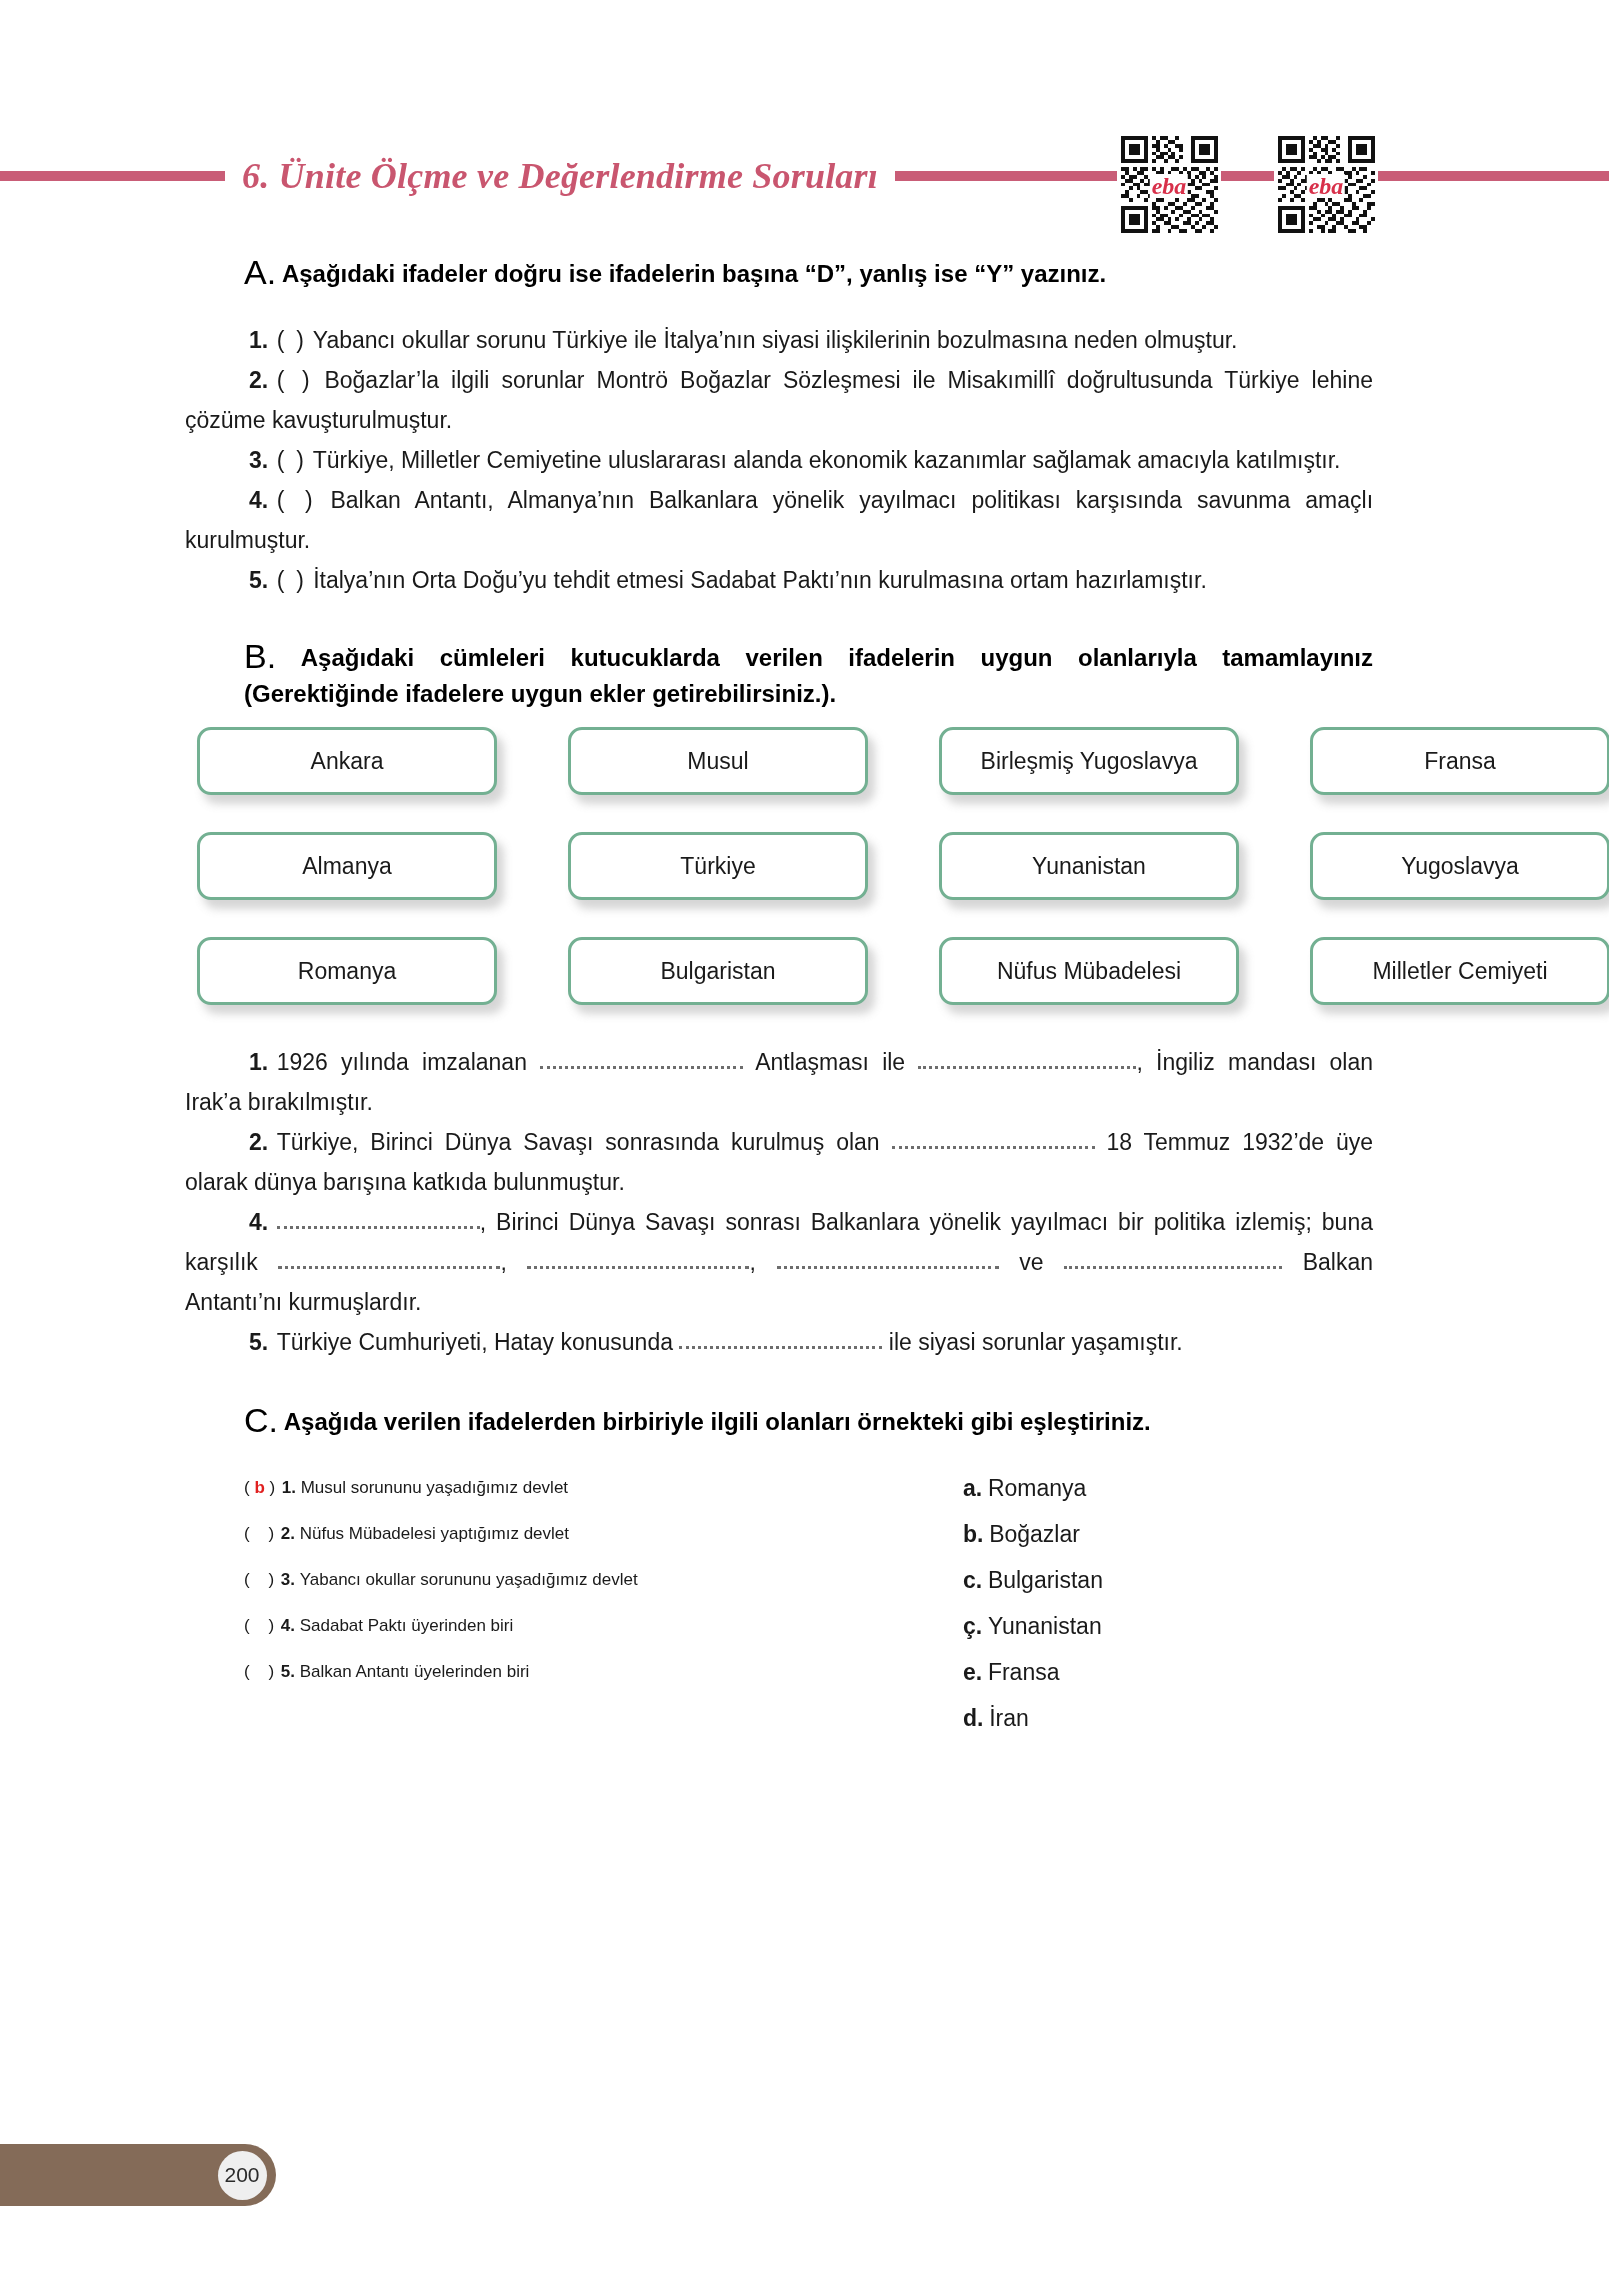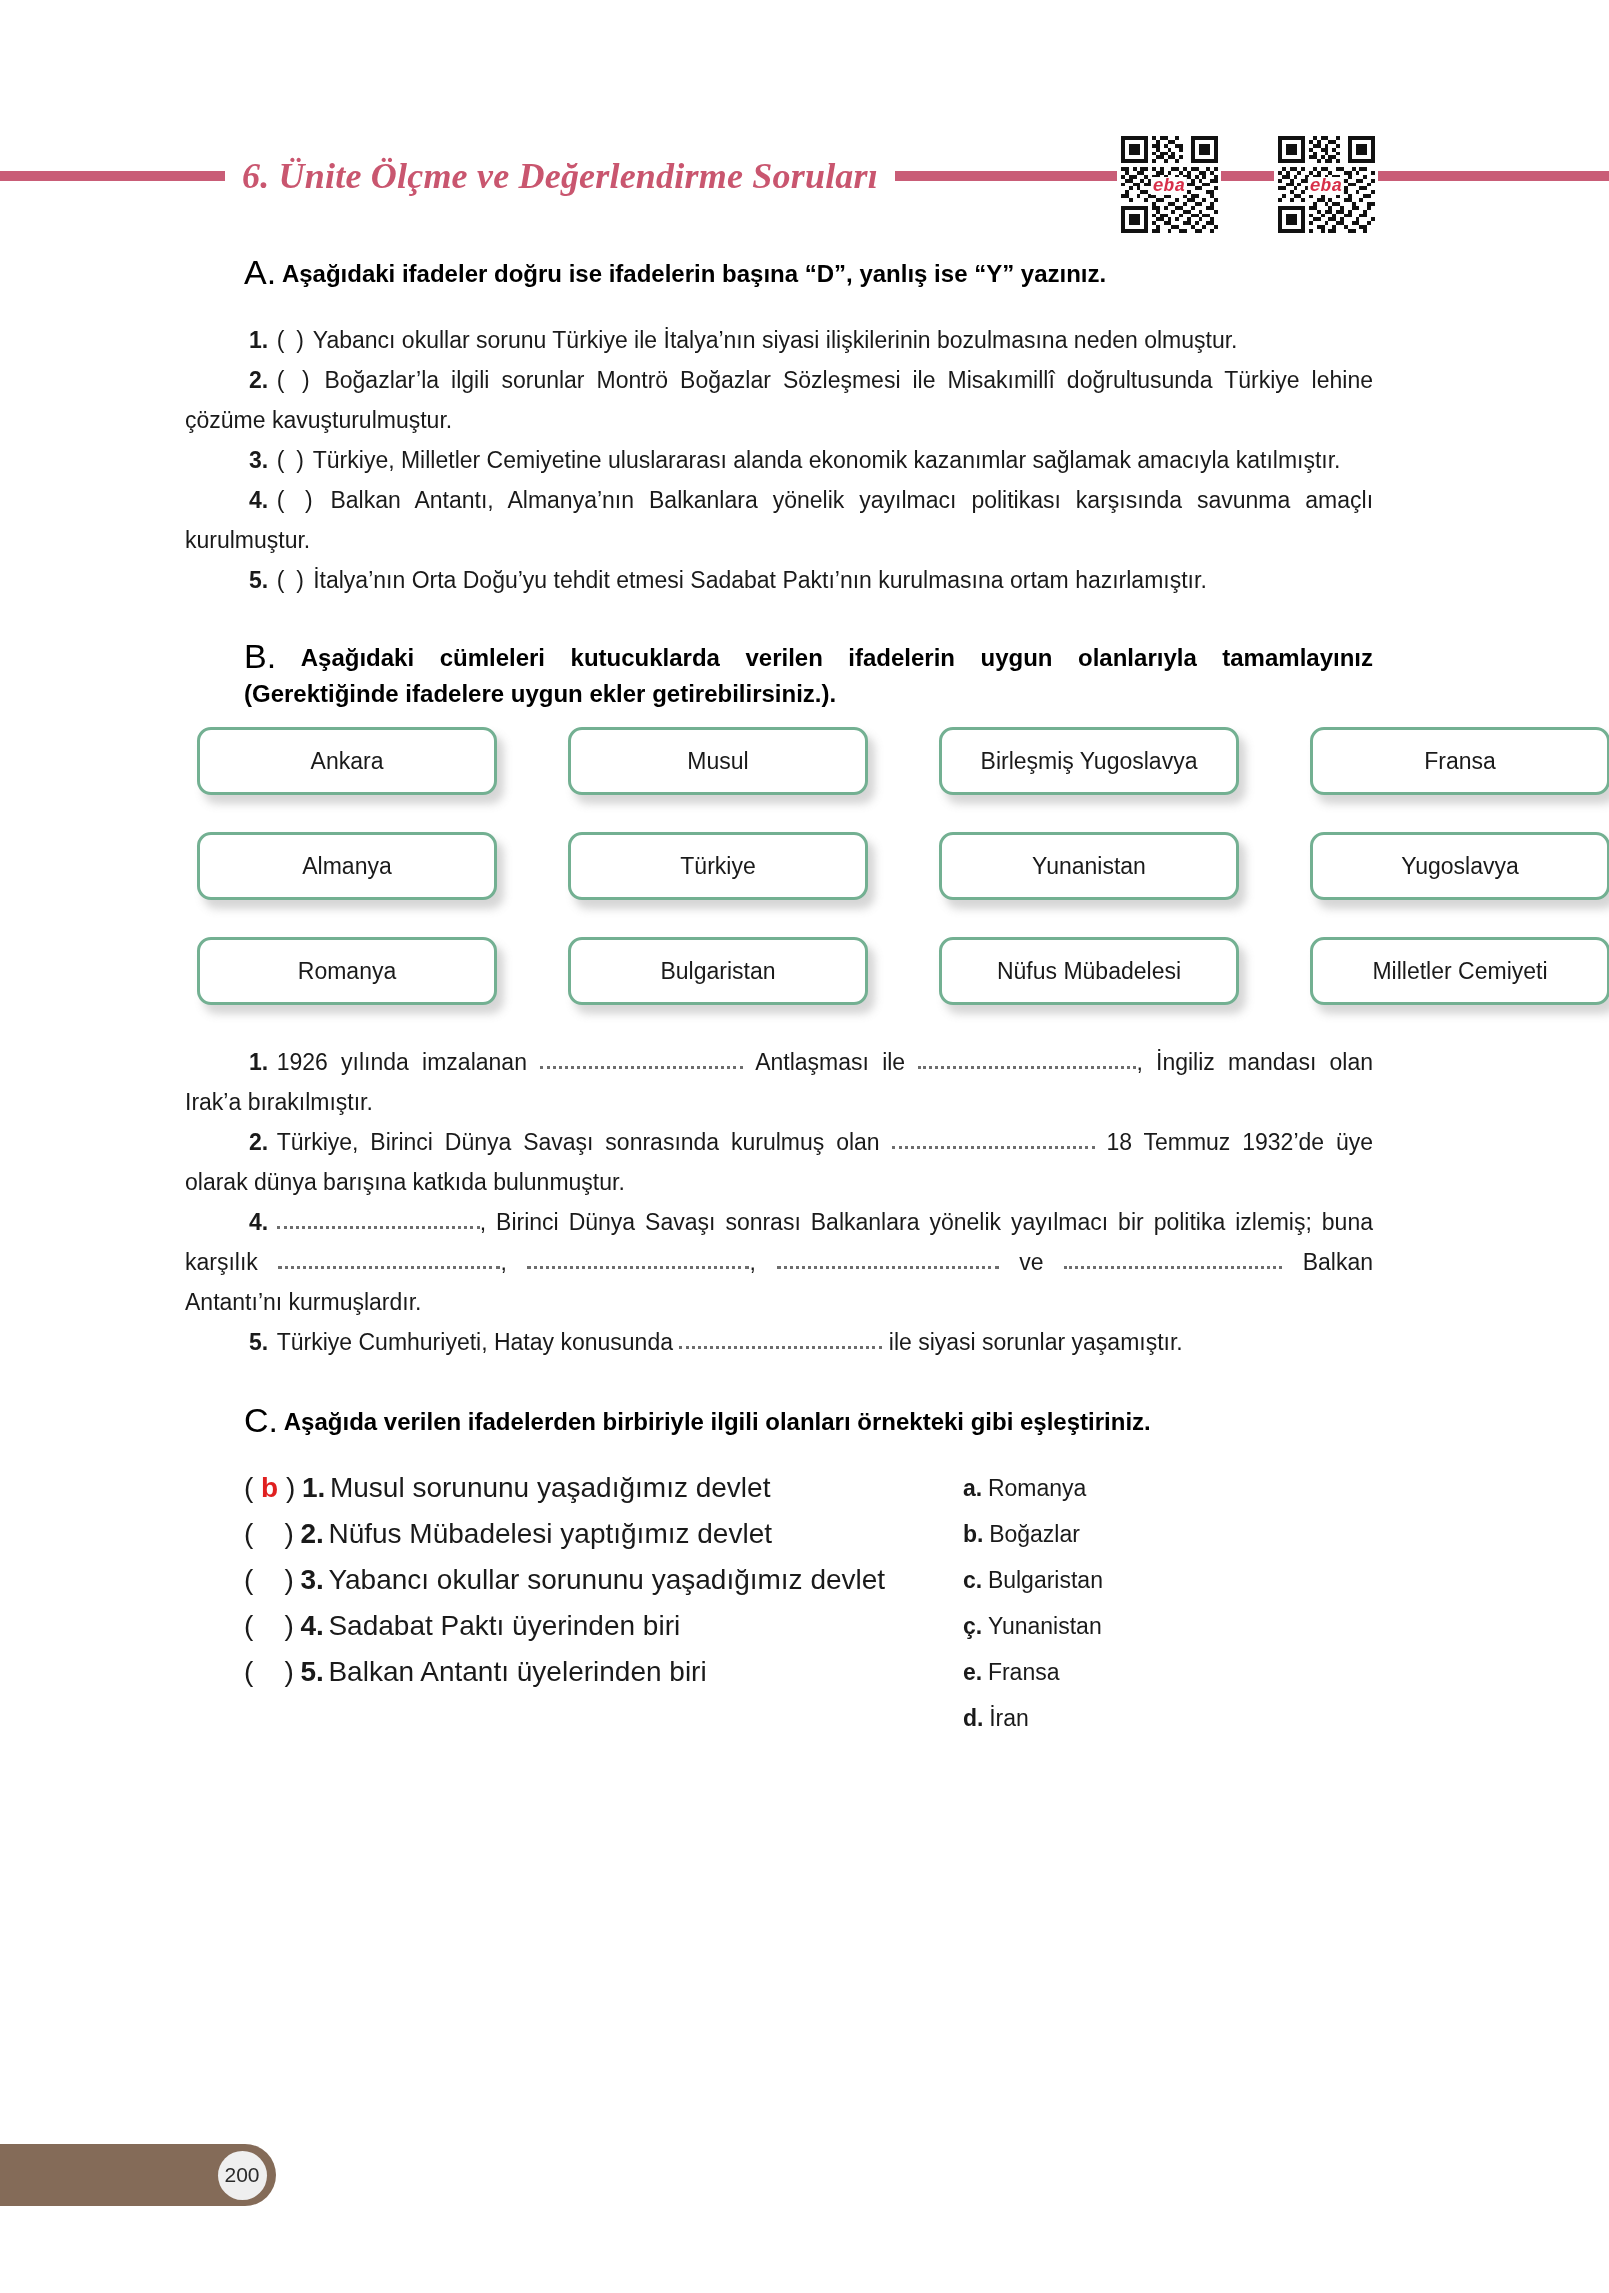--- a/index.html
+++ b/index.html
@@ -53,24 +53,24 @@
     position: relative;
     width: 104px; height: 104px;
     background: #ffffff;
     padding: 3.8px;
   }
   .qr svg { display: block; width: 97px; height: 97px; }
   .qr-logo {
     position: absolute;
     left: 50%; top: 52%;
     transform: translate(-50%,-50%);
-    font-family: Liberation Mono, monospace;
+    font-family: Liberation Serif, serif;
     font-style: italic;
     font-weight: bold;
-    font-size: 18px;
+    font-size: 24px;
     color: #d8304a;
     background: #ffffff;
     padding: 0 1.9px;
     line-height: 1;
   }
 
   
   .page {
     position: absolute;
     top: 254px;
@@ -146,21 +146,21 @@
     position: relative;
     padding: 0 0 0 244px;
     margin-top: 24.6px;
   }
   .match-cols {
     display: flex;
   }
   .match-left { width: 719px; }
   .match-right { width: 397px; }
   .match-row {
-    font-size: 28px;
+    font-size: 17px;
     line-height: 46px;
     white-space: nowrap;
   }
   .match-row .slot {
     letter-spacing: 0px;
   }
   .match-row .ansletter {
     color: #e02020;
     font-weight: bold;
   }

